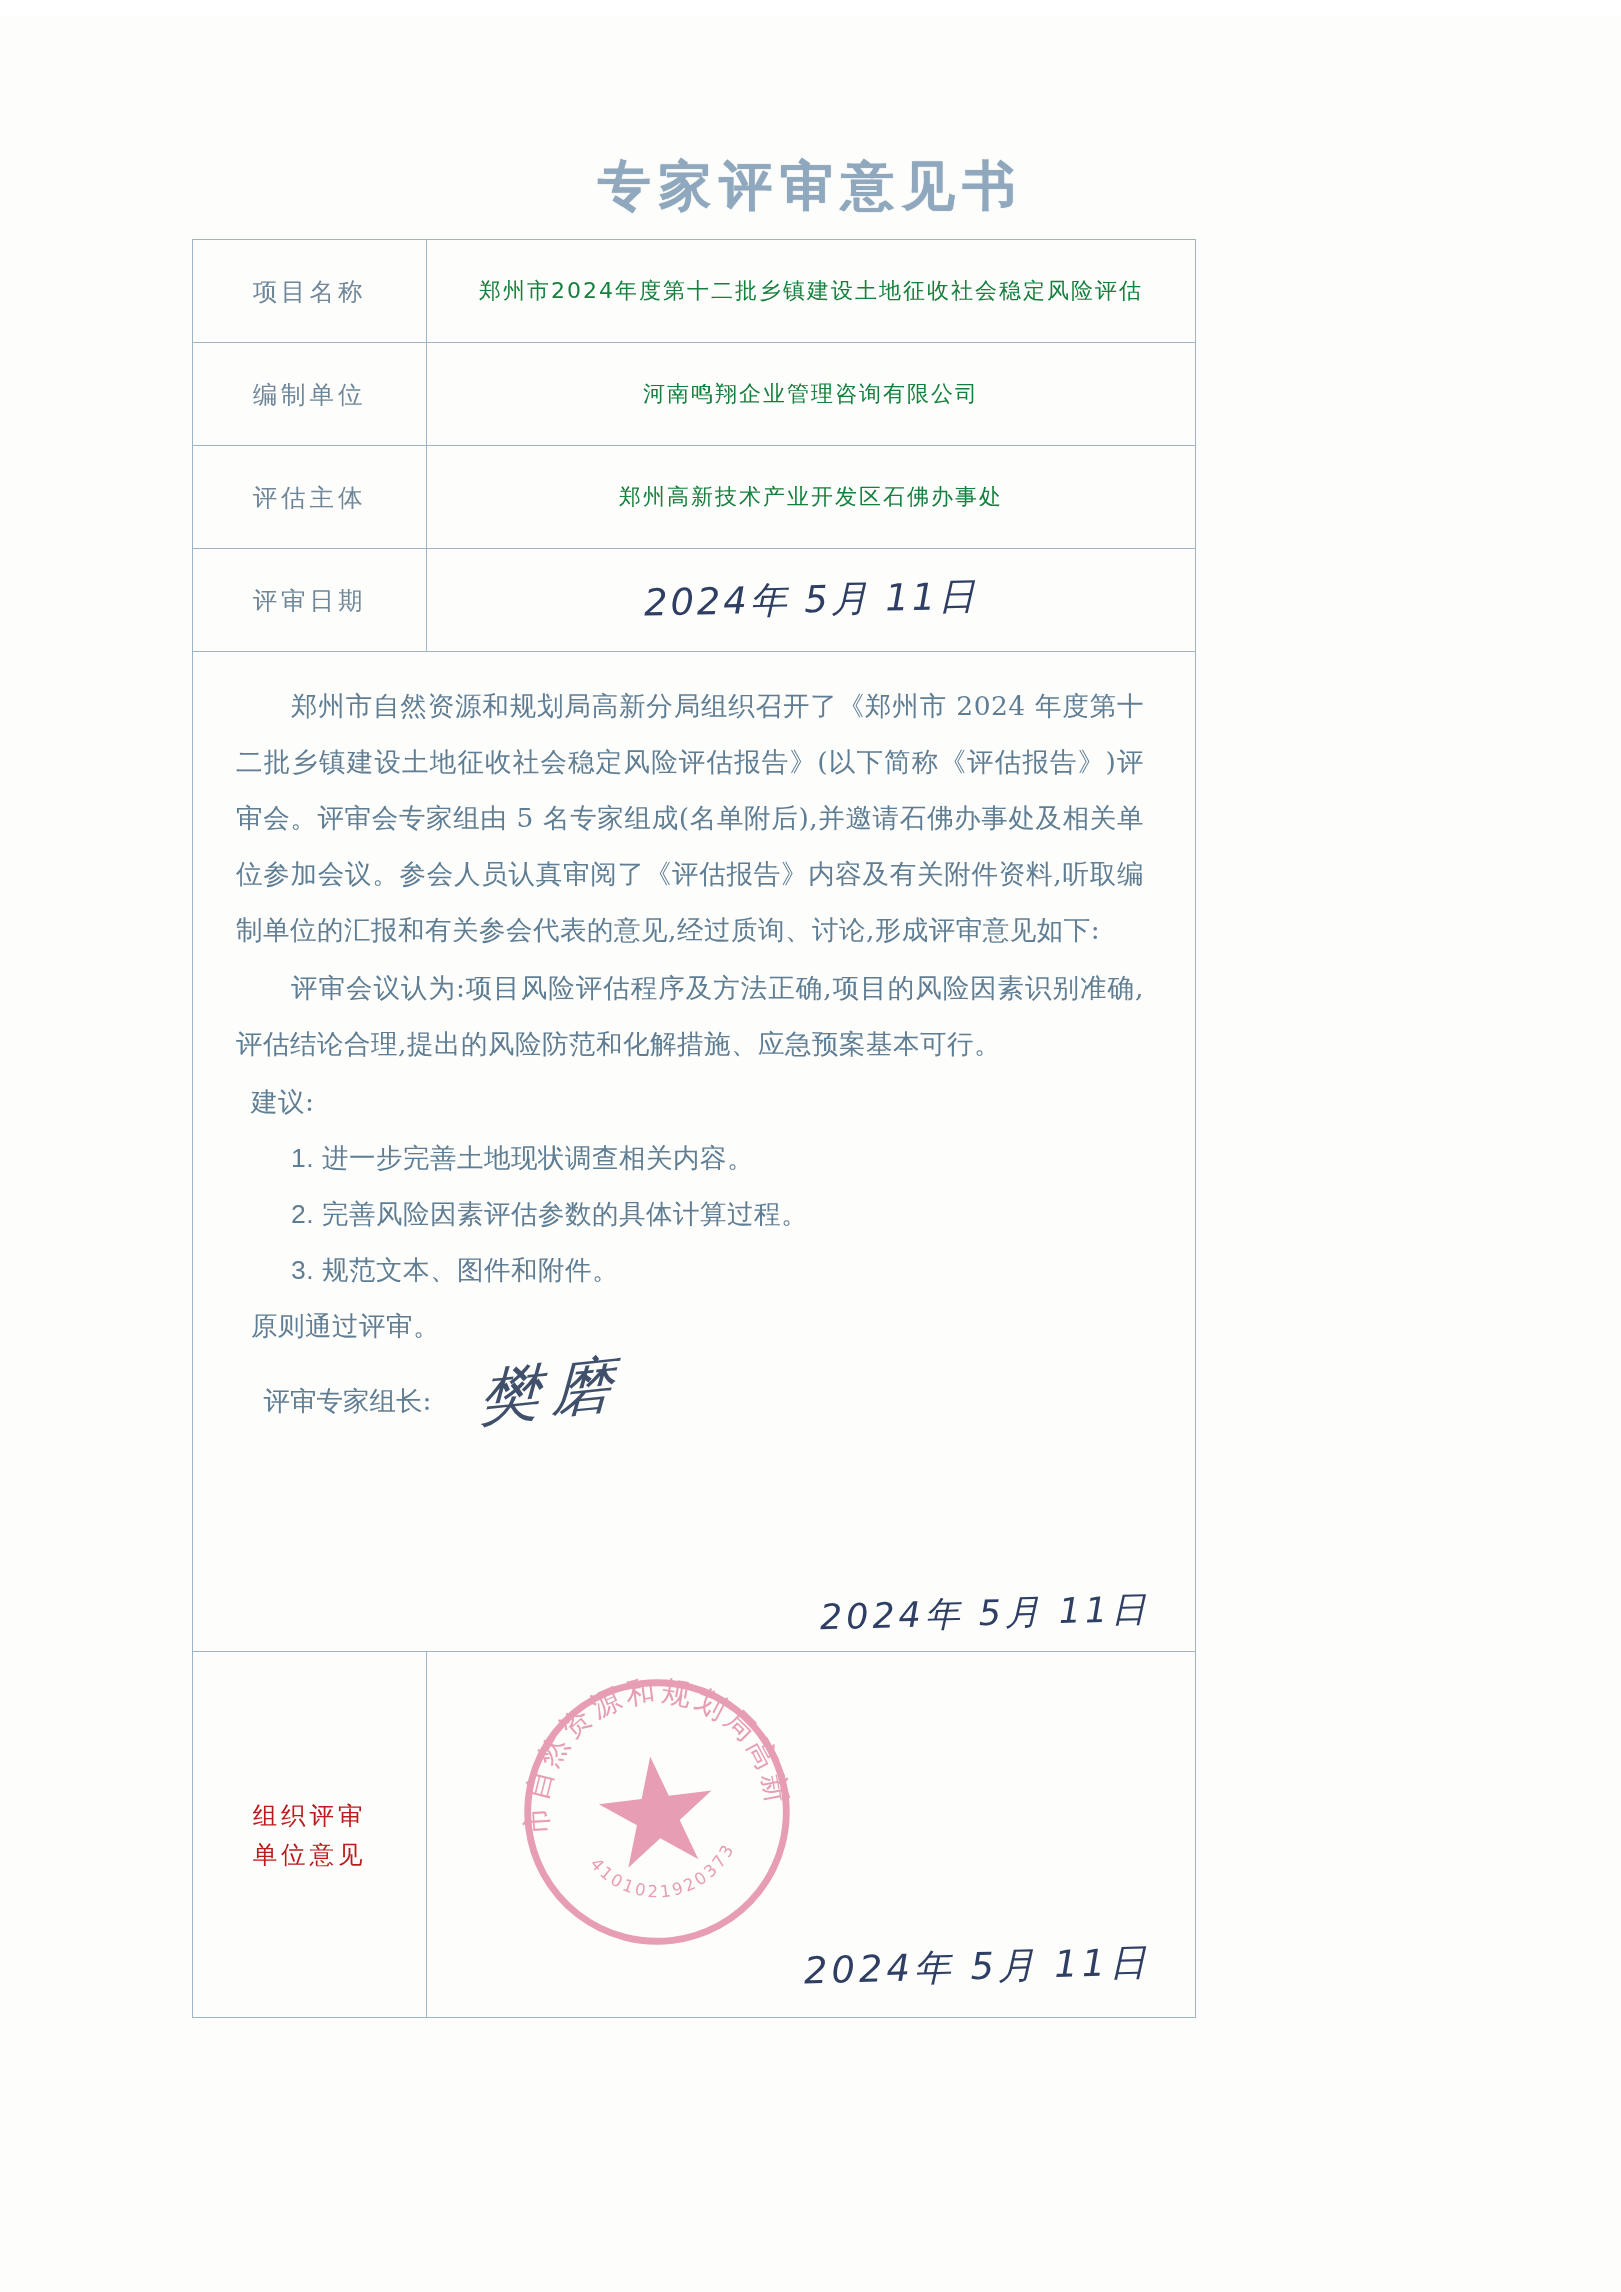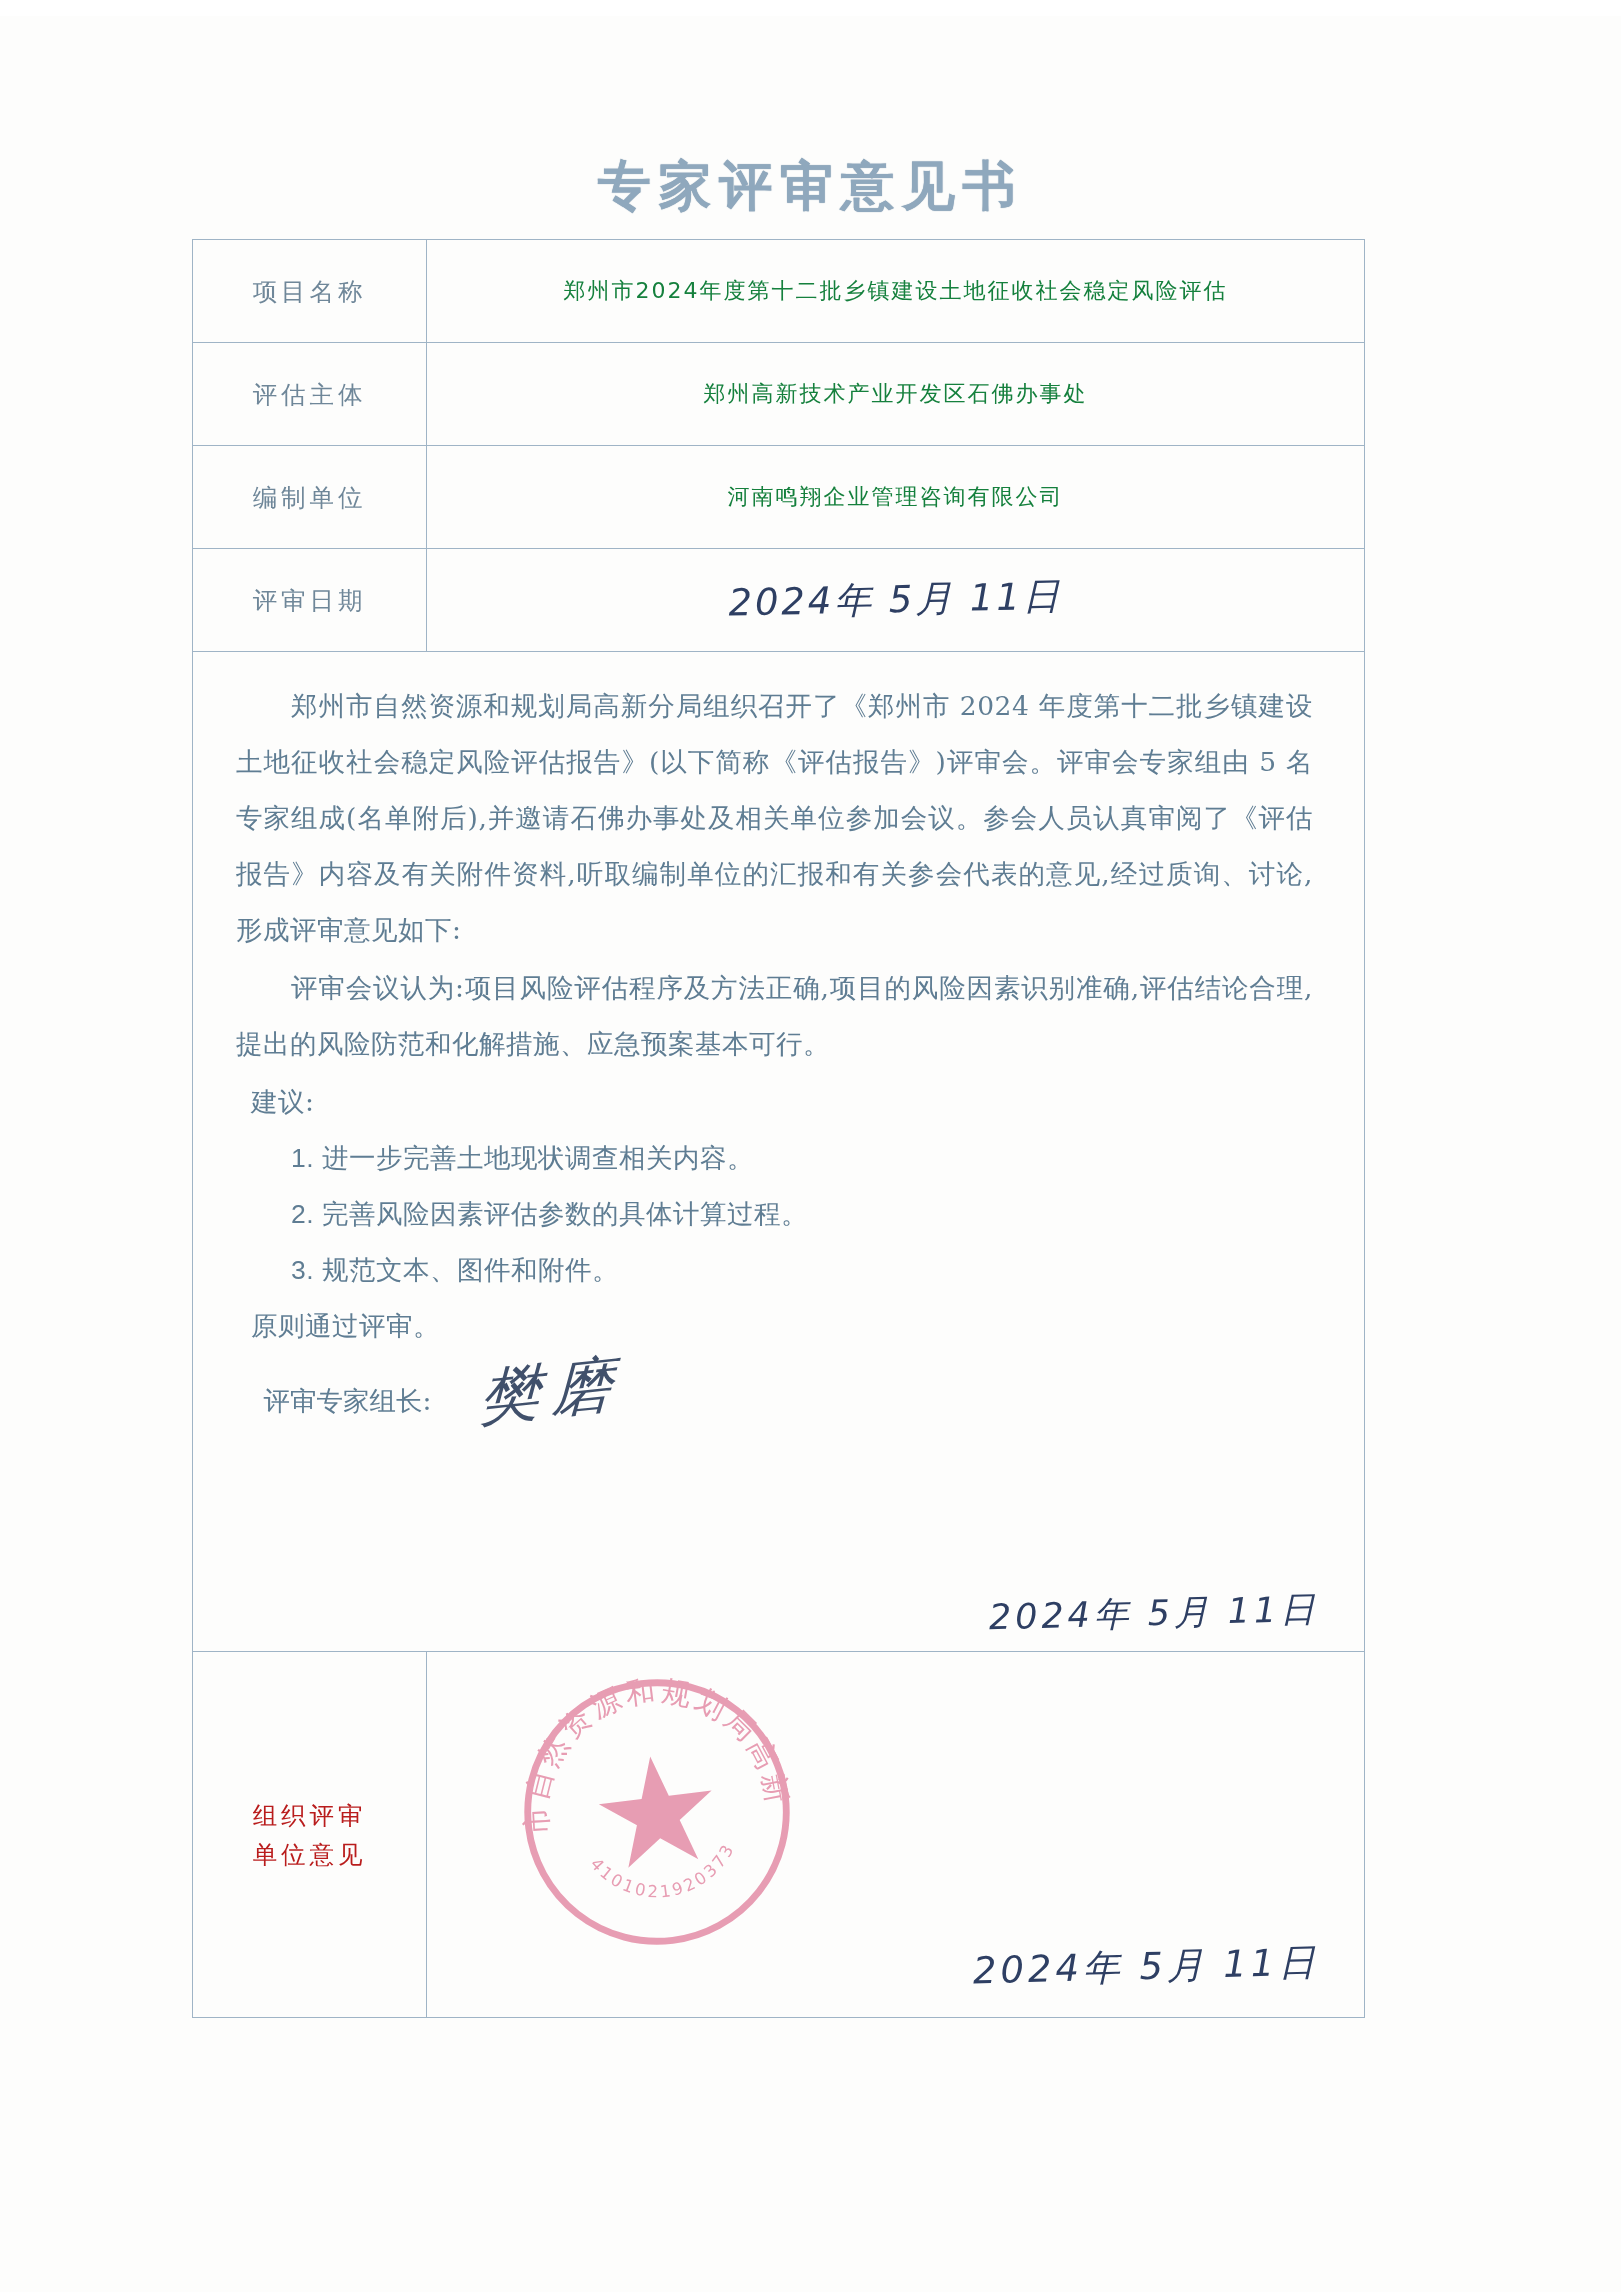--- a/index.html
+++ b/index.html
@@ -36,21 +36,21 @@
     letter-spacing: 7.8px;
     color: #8fa8bd;
     text-shadow: 0 0 1px #7e96ab;
   }
 
   
   .frame {
     position: absolute;
     left: 192px;
     top: 223px;
-    width: 1173px;
+    width: 1004px;
     border: 1.6px solid #9fb4c6;
     box-sizing: border-box;
   }
 
   .info-row {
     display: flex;
     border-bottom: 1.4px solid #9fb4c6;
     min-height: 102px;
   }
   .info-label {
@@ -208,27 +208,27 @@
   <div class="doc-title">专家评审意见书</div>
 
   <div class="frame">
 
     <div class="info-row">
       <div class="info-label">项目名称</div>
       <div class="info-value">郑州市2024年度第十二批乡镇建设土地征收社会稳定风险评估</div>
     </div>
 
     <div class="info-row">
+      <div class="info-label">编制单位</div>
+      <div class="info-value">河南鸣翔企业管理咨询有限公司</div>
+    </div>
+
+    <div class="info-row">
       <div class="info-label">评估主体</div>
       <div class="info-value">郑州高新技术产业开发区石佛办事处</div>
-    </div>
-
-    <div class="info-row">
-      <div class="info-label">编制单位</div>
-      <div class="info-value">河南鸣翔企业管理咨询有限公司</div>
     </div>
 
     <div class="info-row">
       <div class="info-label">评审日期</div>
       <div class="info-value hand">2024年 5月 11日</div>
     </div>
 
     <div class="body-block">
 
       <p class="para">郑州市自然资源和规划局高新分局组织召开了《郑州市 2024 年度第十二批乡镇建设土地征收社会稳定风险评估报告》(以下简称《评估报告》)评审会。评审会专家组由 5 名专家组成(名单附后),并邀请石佛办事处及相关单位参加会议。参会人员认真审阅了《评估报告》内容及有关附件资料,听取编制单位的汇报和有关参会代表的意见,经过质询、讨论,形成评审意见如下:</p>

